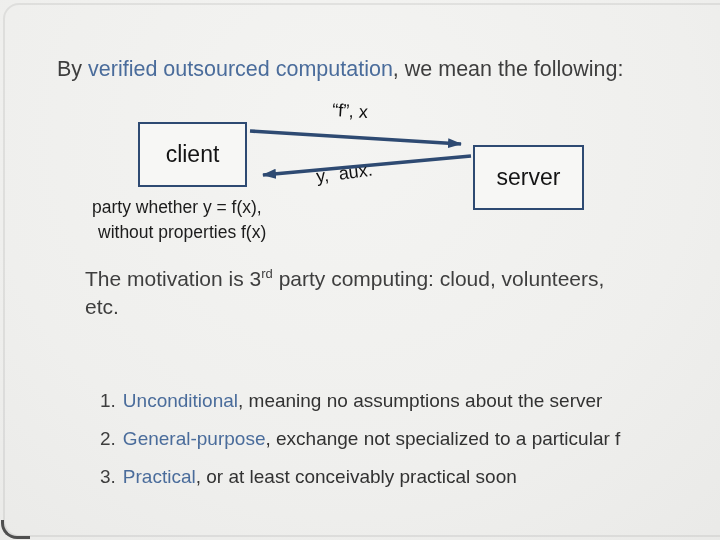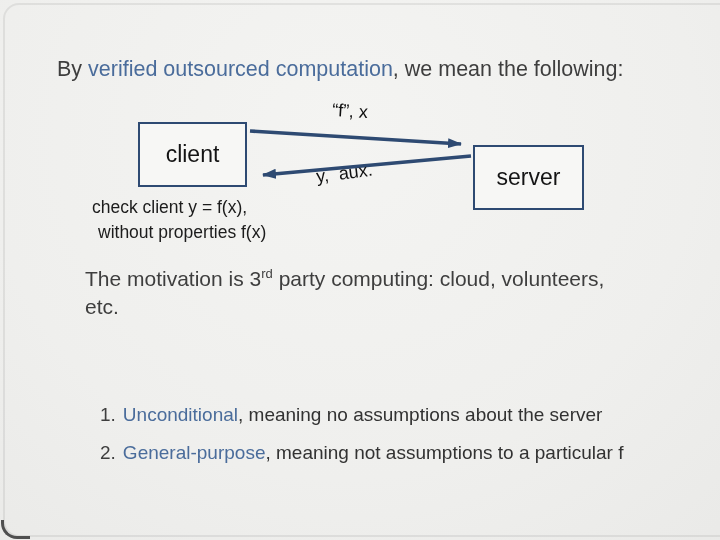--- a/index.html
+++ b/index.html
@@ -39,21 +39,21 @@
   .rlabel{
     position:absolute;left:316px;top:68px;font-size:18px;color:#111;
     transform:rotate(-7deg);white-space:pre;
   }
   .caption{position:absolute;left:92px;top:100px;font-size:17.5px;line-height:25px;color:#1c1c1c;}
   .cap2{padding-left:6px;}
   .para{position:absolute;left:57px;width:645px;font-size:21px;line-height:28px;color:#3e3e3e;}
   .motivation{top:260px;margin-left:28px;}
   .motivation sup{font-size:62%;vertical-align:super;}
   .desire{top:368px;}
-  .list{position:absolute;left:100px;top:405px;width:600px;}
+  .list{position:absolute;left:100px;top:391px;width:600px;}
   .item{font-size:19px;line-height:20px;color:#323232;margin-bottom:18px;white-space:nowrap;}
   .item .num{margin-right:7px;color:#3e3e3e;}
 </style>
 </head>
 <body>
 
 <div class="slide">
   <div class="frame"></div>
   <div class="corner"></div>
 
@@ -71,25 +71,26 @@
     </svg>
     <div class="box client">
         <span>client</span>
       </div>
     <div class="box server">
         <span>server</span>
       </div>
     <div class="flabel">“f”, x</div>
     <div class="rlabel">y,  aux.</div>
     <div class="caption">
-      <div>check client y = f(x),</div>
+      <div>party whether y = f(x),</div>
       <div class="cap2">without properties f(x)</div>
     </div>
   </div>
 
   <div class="para motivation"><span>The motivation is 3</span><sup>rd</sup><span> party computing: cloud, volunteers,</span><br><span>etc.</span></div>
 
 
   <div class="list">
     <div class="item"><span class="num">1.</span><span class="blue">Unconditional</span><span>, meaning no assumptions about the server</span></div>
-    <div class="item"><span class="num">2.</span><span class="blue">General-purpose</span><span>, meaning not assumptions to a particular f</span></div>
+    <div class="item"><span class="num">2.</span><span class="blue">General-purpose</span><span>, exchange not specialized to a particular f</span></div>
+    <div class="item"><span class="num">3.</span><span class="blue">Practical</span><span>, or at least conceivably practical soon</span></div>
   </div>
 </div>
 
 </body></html>

